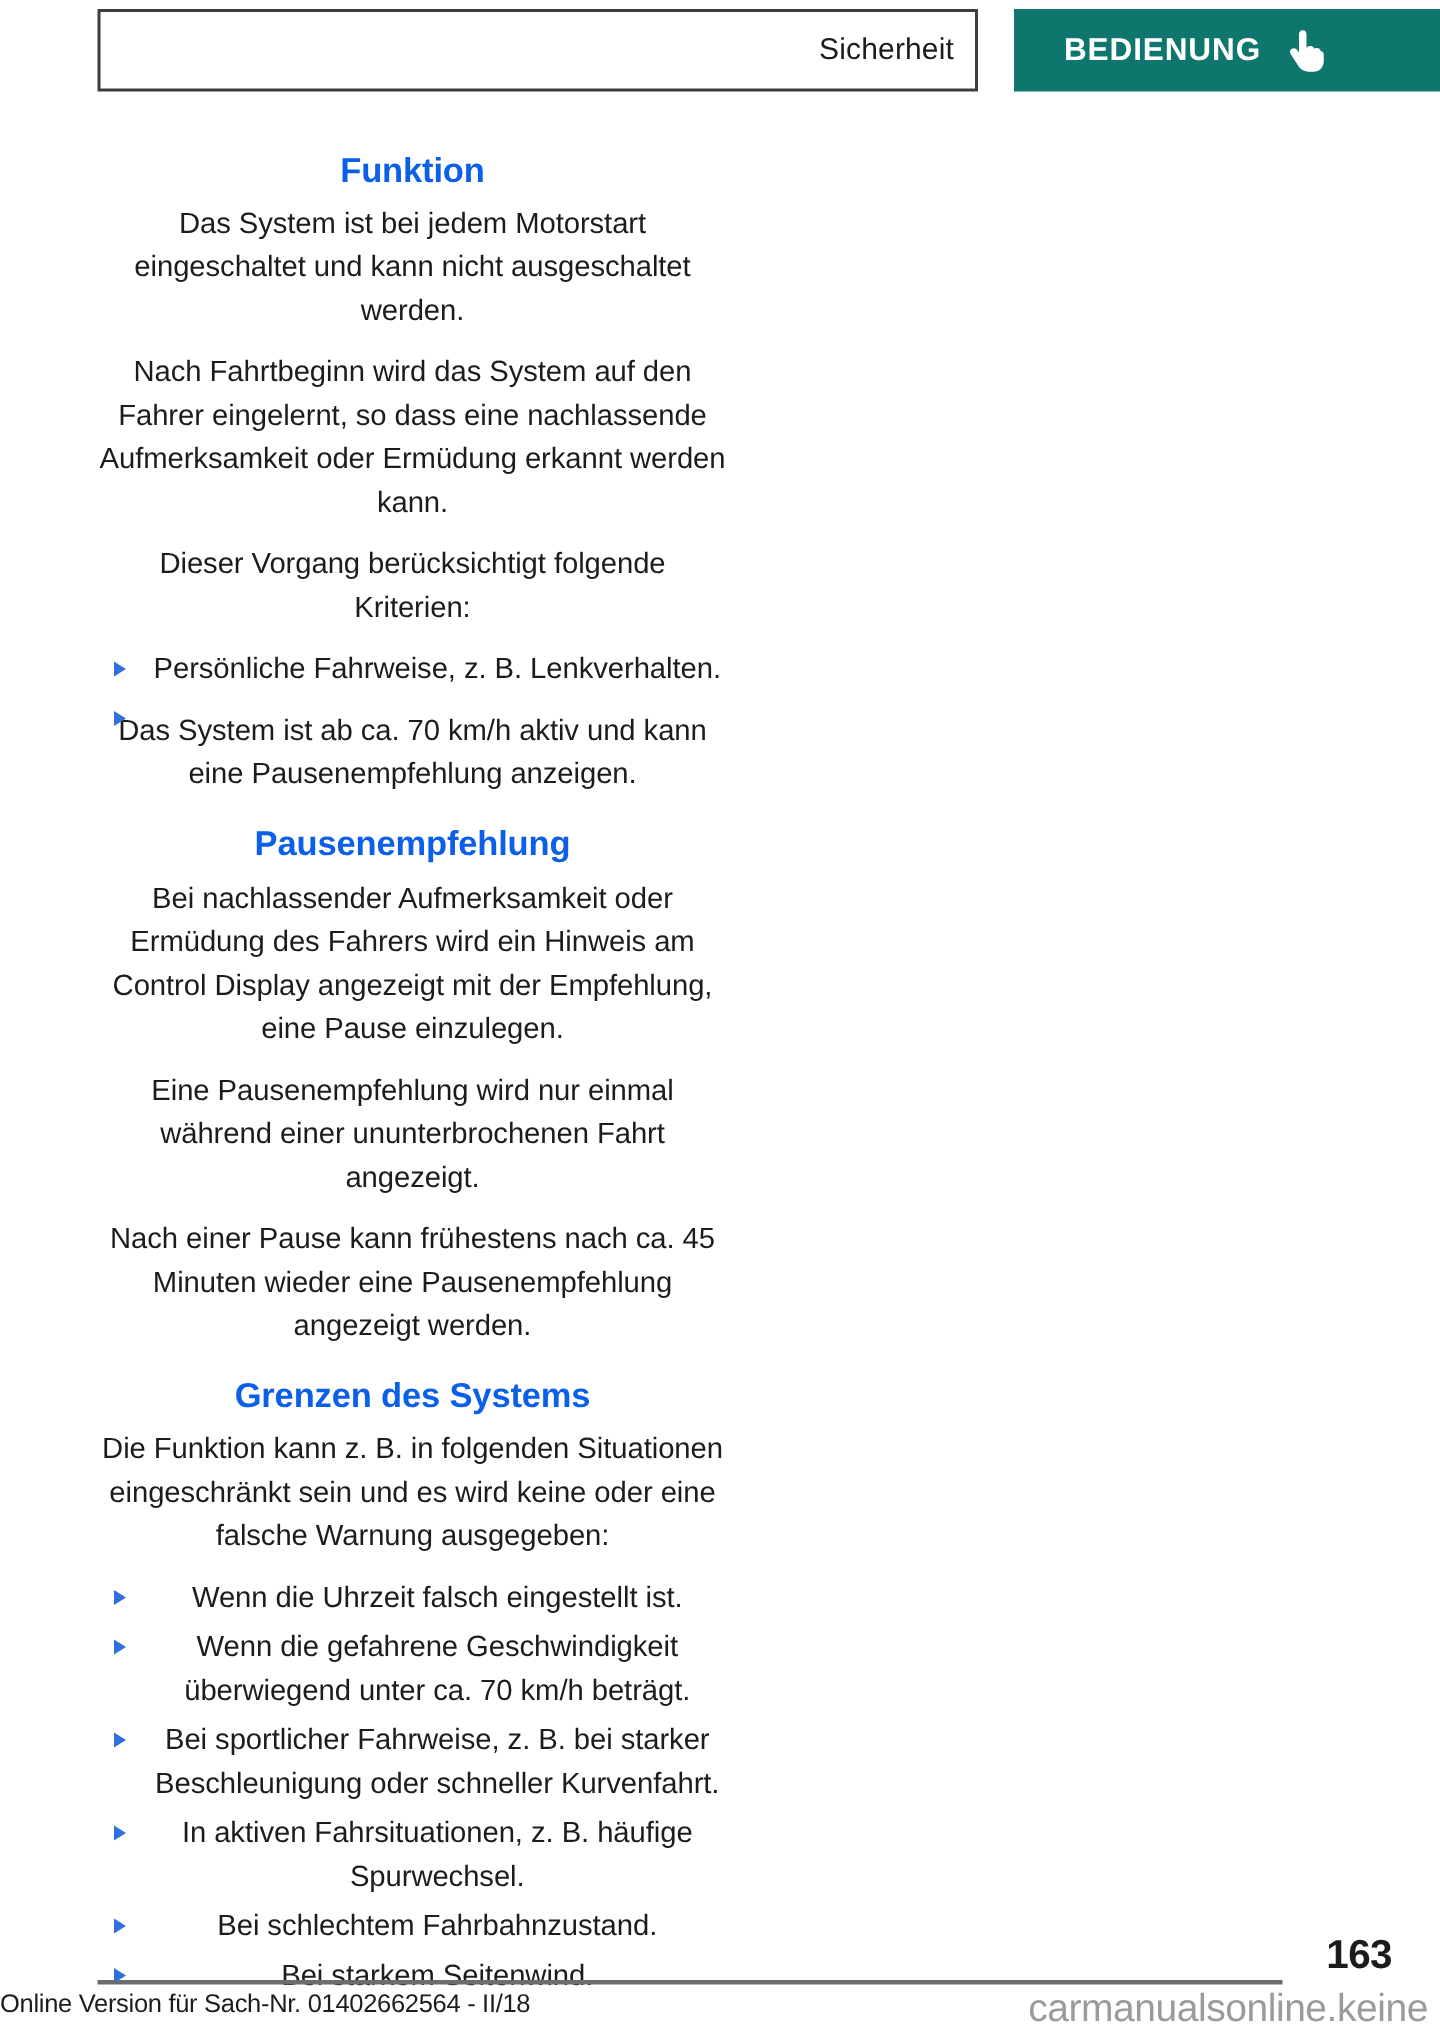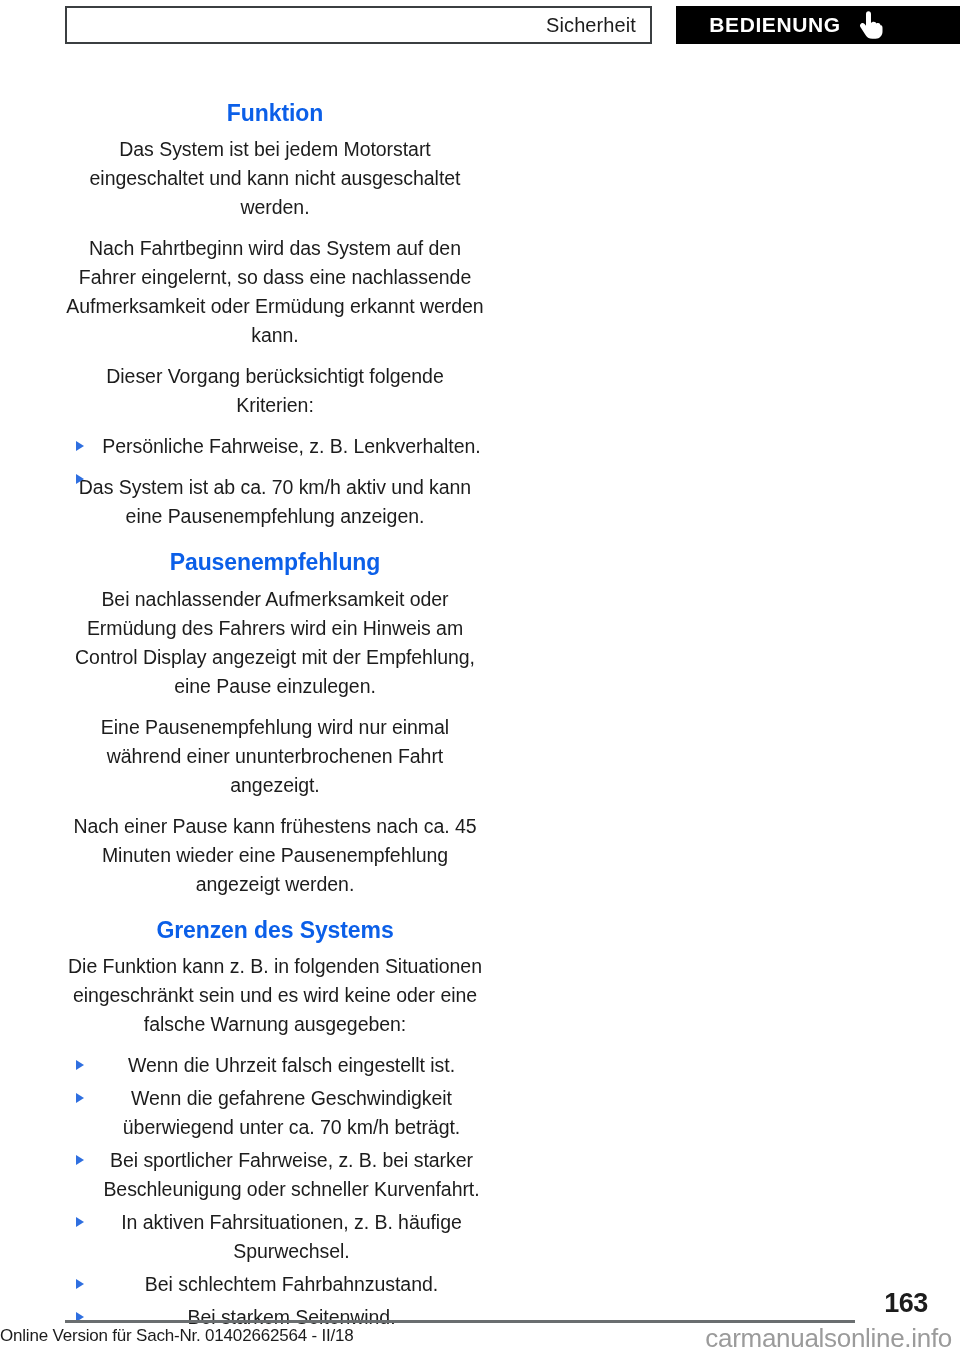--- a/index.html
+++ b/index.html
@@ -15,21 +15,21 @@
     color: #1c1c1c;
     overflow: hidden;
   }
 
   
   .page-header {
     position: absolute;
     top: 6px;
     left: 65px;
     right: 0;
-    height: 38px;
+    height: 55px;
     display: flex;
     align-items: stretch;
   }
   .header-breadcrumb-box {
     width: 587px;
     box-sizing: border-box;
     border: 2px solid #3b3f41;
     background: #ffffff;
     display: flex;
     align-items: center;
@@ -37,21 +37,21 @@
     padding-right: 14px;
   }
   .header-breadcrumb-label {
     font-size: 20px;
     color: #1c1c1c;
     letter-spacing: 0.1px;
   }
   .header-section-tab {
     margin-left: 24px;
     flex: 1;
-    background: #000000;
+    background: #0f766e;
     display: flex;
     align-items: center;
     justify-content: center;
     gap: 16px;
     padding-right: 44px;
   }
   .header-section-label {
     font-size: 21px;
     font-weight: bold;
     color: #ffffff;
@@ -229,14 +229,14 @@
         <li class="bullet-item"><span class="bullet-marker"></span><span>Bei schlechtem Fahrbahnzustand.</span></li>
         <li class="bullet-item"><span class="bullet-marker"></span><span>Bei starkem Seitenwind.</span></li>
       </ul>
     </div>
   </div>
 
 <div class="page-footer">
   <div class="footer-rule"></div>
   <div class="footer-page-number">163</div>
   <div class="footer-online-note">Online Version für Sach-Nr. 01402662564 - II/18</div>
-  <div class="footer-watermark">carmanualsonline.info</div>
+  <div class="footer-watermark">carmanualsonline.keine</div>
 </div>
 
 </body></html>

